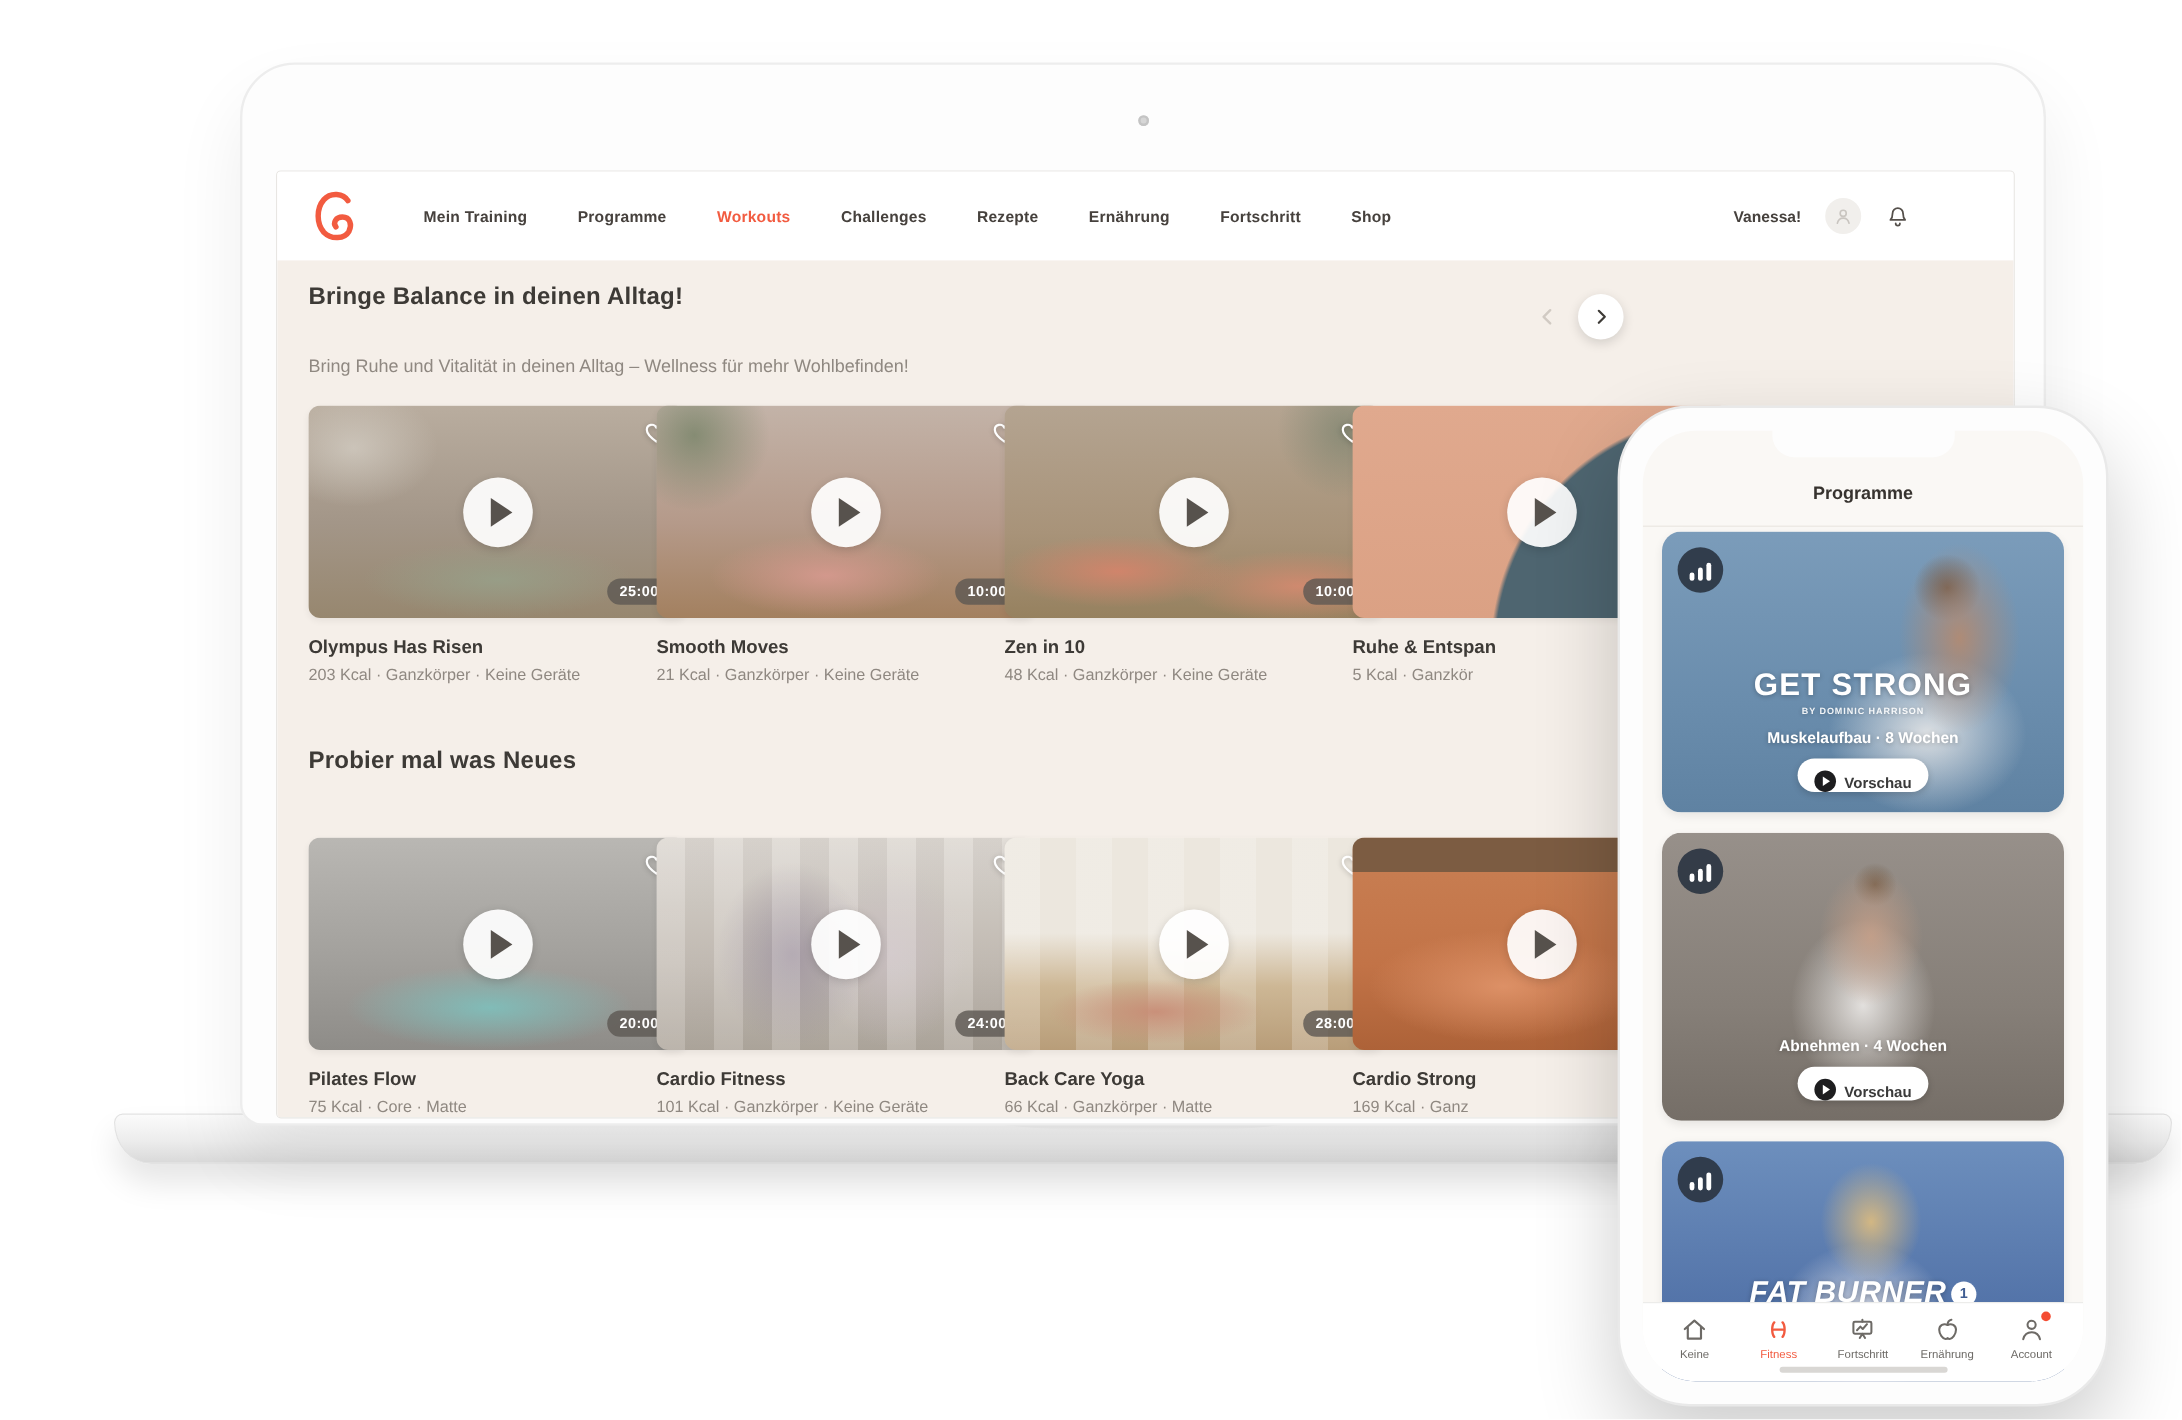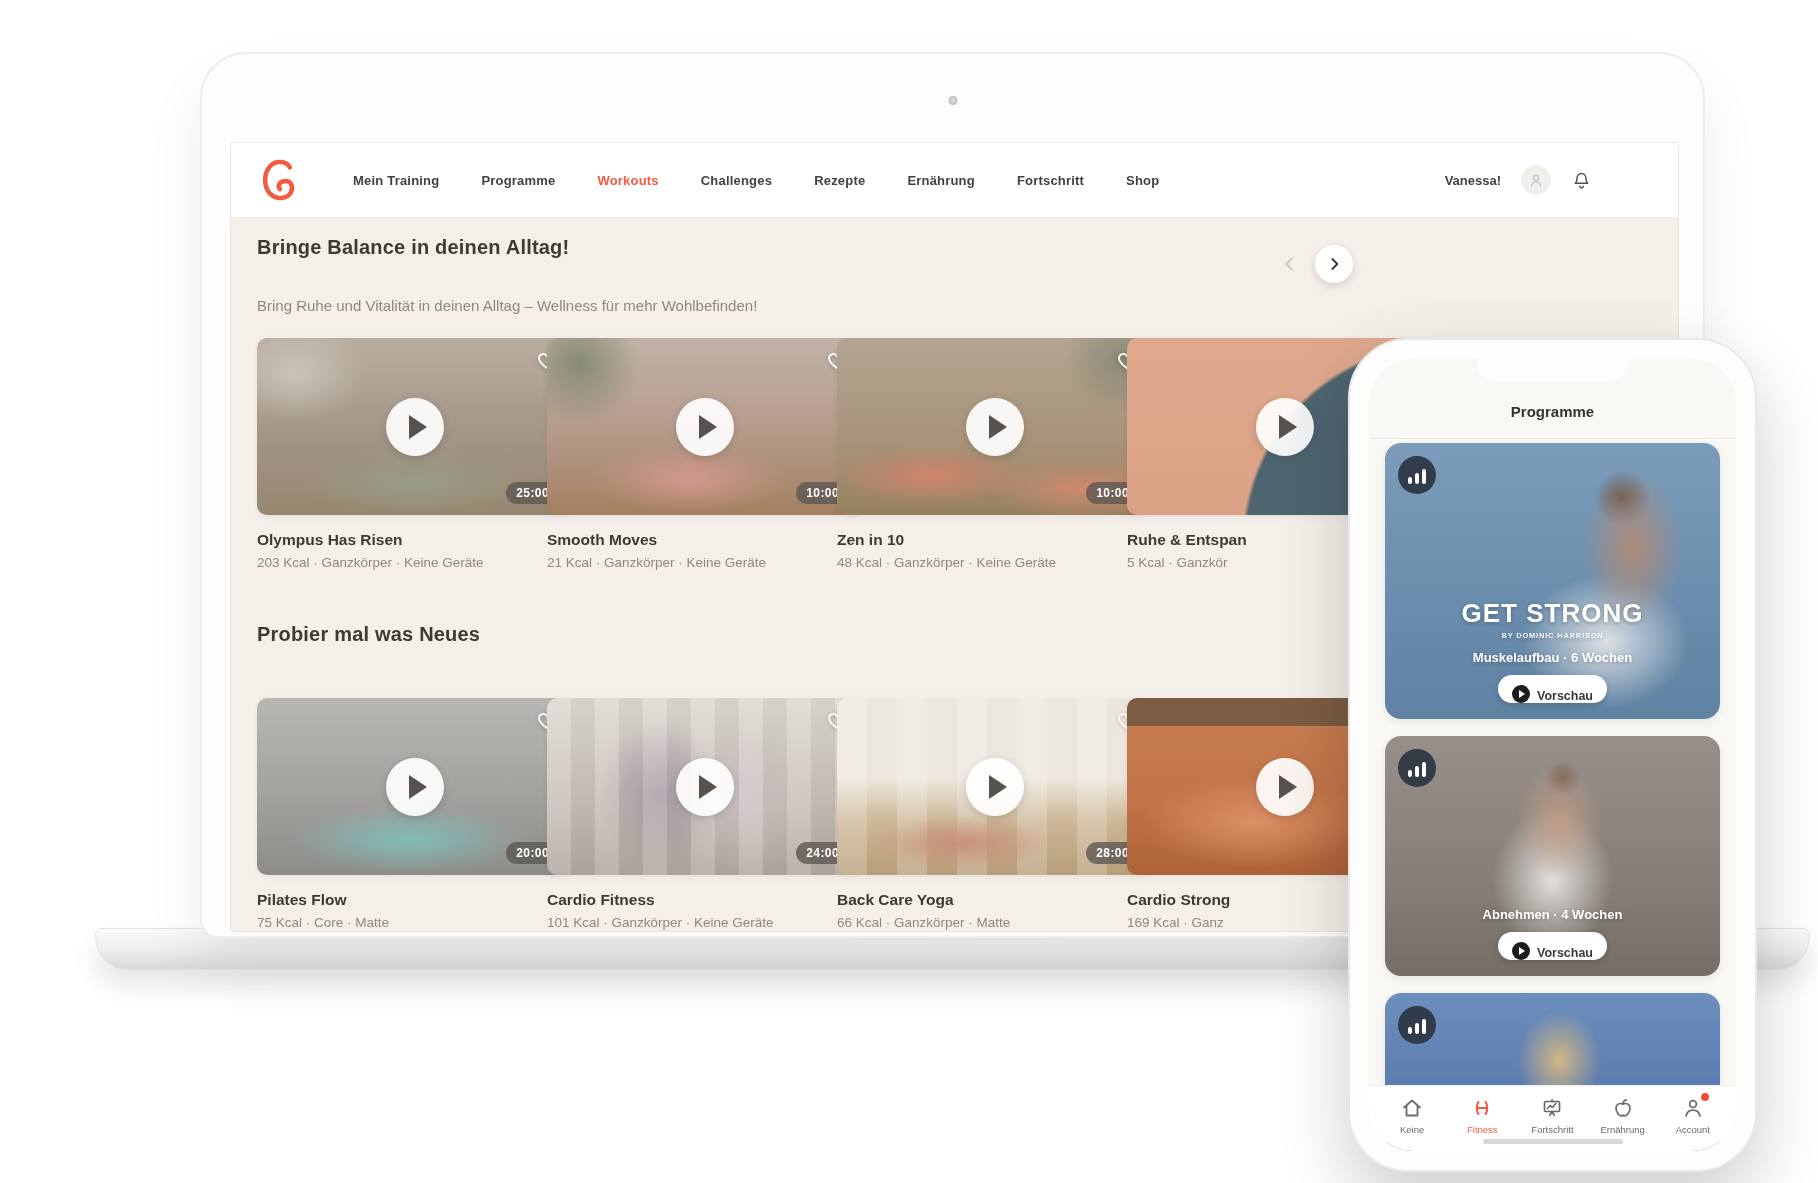--- a/index.html
+++ b/index.html
@@ -106,21 +106,21 @@
     width:152px; height:24px; background:#fdfdfd; border-radius:0 0 18px 18px; z-index:6; }
   .phone-screen { position:absolute; left:19px; top:19px; right:19px; bottom:19px;
     background:#faf8f5; border-radius:44px; overflow:hidden; }
   .p-header { position:absolute; top:0; left:0; right:0; height:80px; }
   .p-title { position:absolute; left:0; right:0; top:44px; text-align:center;
     font-size:15px; font-weight:700; color:#37332f; }
   .p-divider { position:absolute; left:0; right:0; top:79px; height:1px; background:#eae6e1; }
   .p-cards { position:absolute; top:84px; left:16px; right:16px; }
   .pcard { position:relative; width:100%; border-radius:16px; margin-bottom:17px; overflow:hidden;
     box-shadow:0 3px 8px rgba(0,0,0,.08); cursor:pointer; }
-  .p-getstrong { height:276px; background:
+  .p-getstrong { height:234px; background:
     radial-gradient(70px 110px at 74% 38%, rgba(185,138,108,.85), transparent 72%),
     radial-gradient(110px 90px at 66% 72%, rgba(233,233,233,.90), transparent 75%),
     radial-gradient(40px 40px at 71% 20%, rgba(93,74,58,.85), transparent 70%),
     linear-gradient(180deg,#7b9cba,#6a8dad 60%,#5f82a2); }
   .p-step { height:240px; background:
     radial-gradient(60px 80px at 52% 36%, rgba(200,160,136,.85), transparent 72%),
     radial-gradient(80px 95px at 50% 60%, rgba(236,234,232,.90), transparent 75%),
     radial-gradient(26px 26px at 53% 18%, rgba(110,87,65,.85), transparent 70%),
     linear-gradient(180deg,#97908a,#867f78 60%,#756e67); }
   .p-fatburner { height:240px; background:
@@ -349,21 +349,21 @@
       <div class="p-cards">
         <article class="pcard p-getstrong">
           <span class="levels">
               <i></i>
               <i></i>
               <i></i>
             </span>
           <div class="pstack">
             <div class="ptitle">GET STRONG</div>
             <div class="pby">BY DOMINIC HARRISON</div>
-            <div class="psub">Muskelaufbau · 6 Wochen</div>
+            <div class="psub">Muskelaufbau · 8 Wochen</div>
             <button class="pill">
               <span class="pplay"></span>
               <span>Vorschau</span>
             </button>
           </div>
         </article>
 
         <article class="pcard p-step">
           <span class="levels">
               <i></i>

